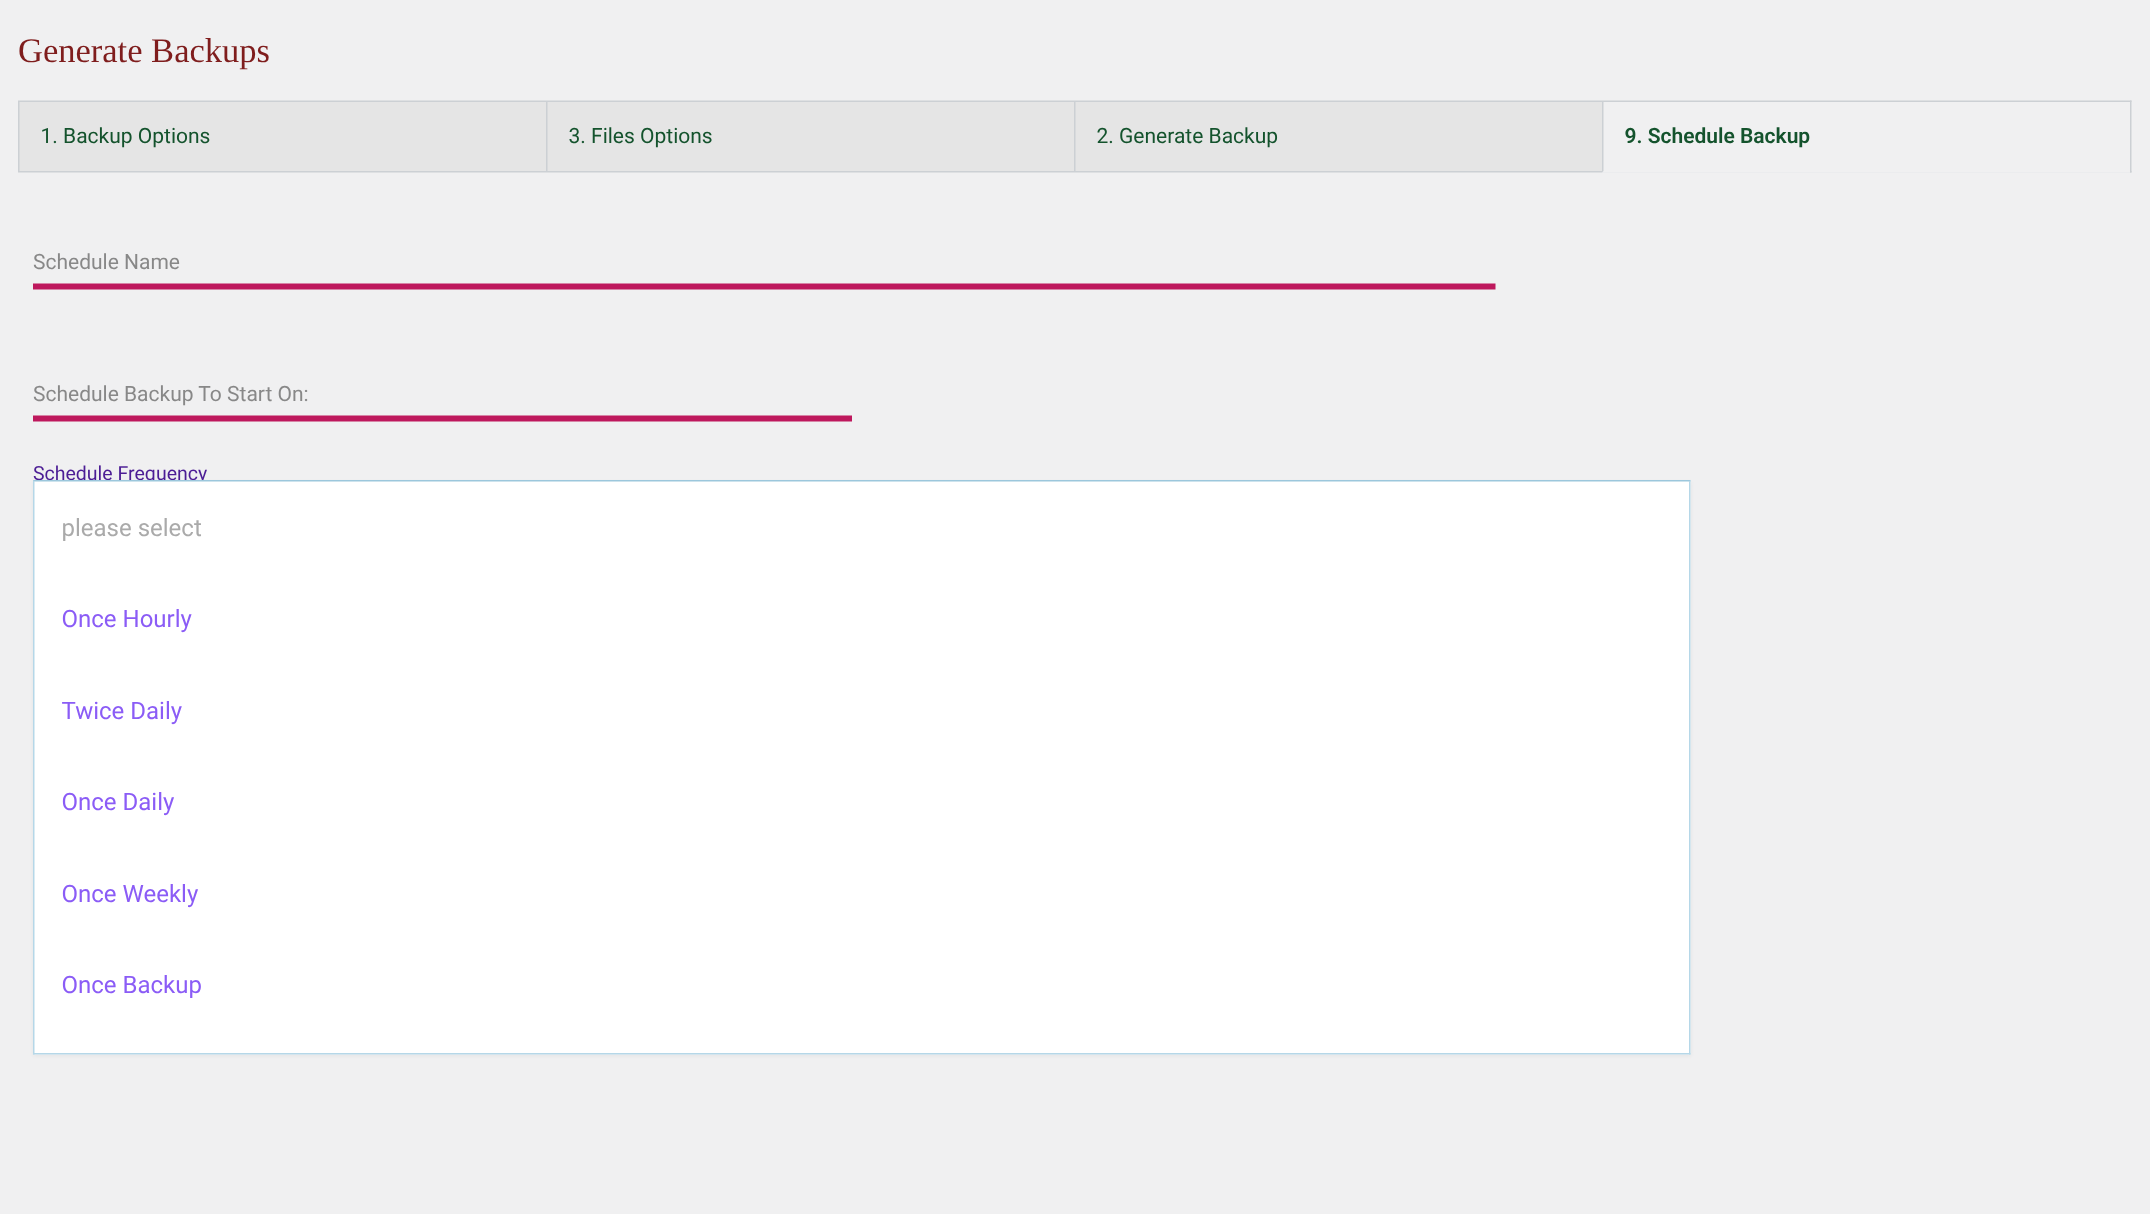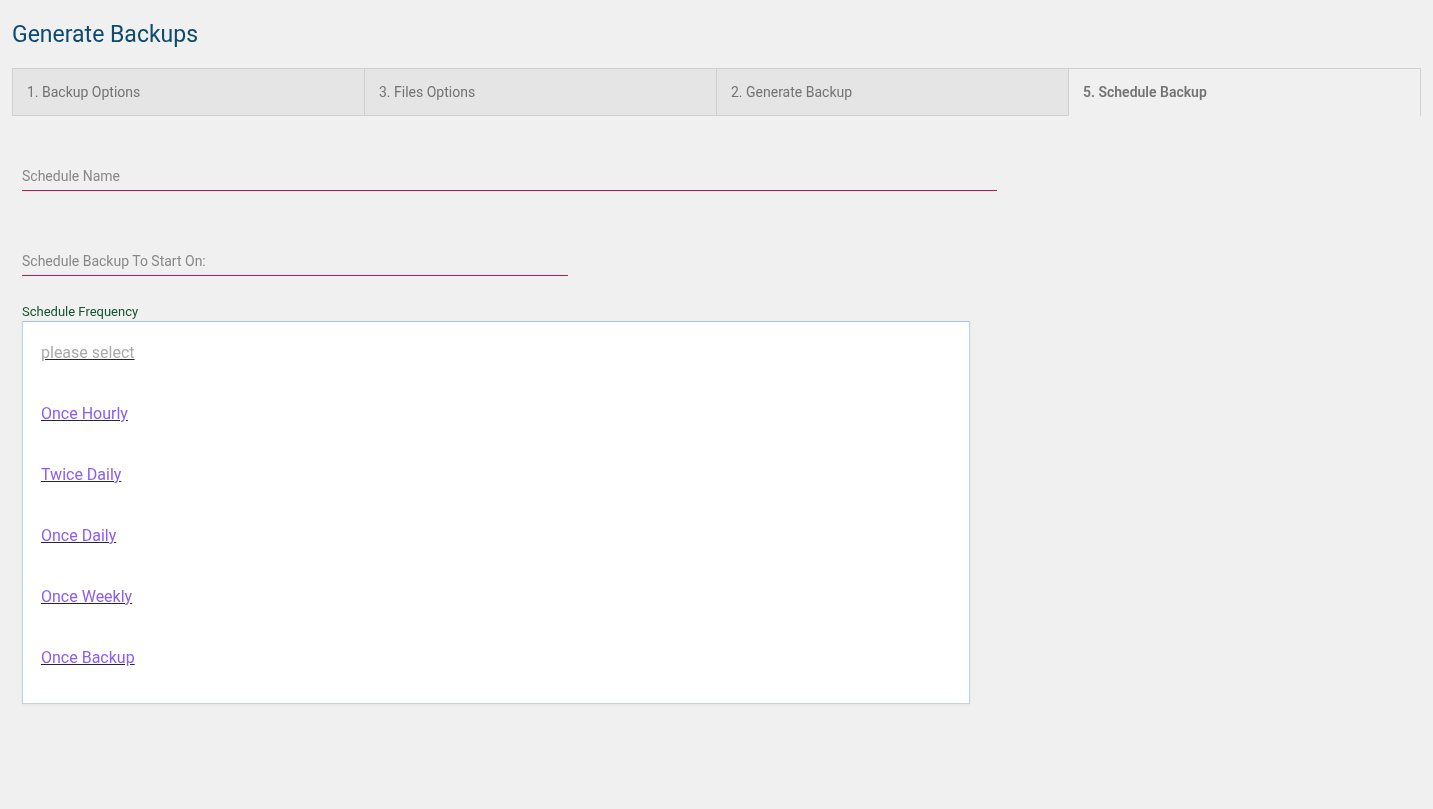--- a/index.html
+++ b/index.html
@@ -14,37 +14,38 @@
       width: 1433px;
       height: 809px;
       overflow: hidden;
     }
     .page-container {
       padding: 12px;
     }
     .page-title {
       font-size: 23px;
       font-weight: 400;
-      color: #0c4a6e;
+      color: #7f1d1d;
       padding: 9px 0 4px 0;
+      font-family: Liberation Serif, serif;
     }
     .tabs-row {
       display: flex;
       margin-top: 16px;
       border-top: 1px solid #ccd0d4;
       border-right: 1px solid #ccd0d4;
       border-bottom: 1px solid #ccd0d4;
     }
     .tab {
       flex: 1;
       background: #e5e5e5;
       border-left: 1px solid #ccd0d4;
       padding: 15px 14px;
       font-size: 14px;
-      color: #737373;
+      color: #14532d;
       cursor: pointer;
       white-space: nowrap;
       overflow: hidden;
     }
     .tab.active {
       background: #f0f0f1;
       border-bottom: 1px solid #f0f0f1;
       margin-bottom: -1px;
       font-weight: 600;
     }
@@ -67,48 +68,47 @@
     }
     .field-half {
       width: 546px;
     }
     .field-small {
       width: 405px;
     }
     .field-input {
       border: none;
       background: transparent;
-      border-bottom: 1px solid #be185d;
+      border-bottom: 4px solid #be185d;
       font-size: 14px;
       padding: 4px 0 6px 0;
       color: #444;
       outline: none;
       font-family: inherit;
     }
     .field-input::placeholder {
       color: #888;
       font-size: 14px;
     }
     .field-label-above {
       font-size: 13px;
-      color: #14532d;
+      color: #4c1d95;
       margin-bottom: 9px;
     }
     .dropdown-panel {
       position: absolute;
       left: 10px;
       top: 157px;
-      width: 948px;
+      width: 1105px;
       background: #ffffff;
       border: 1px solid #b5d7e8;
       border-top: 1px solid #9cc7dc;
       box-shadow: 0 1px 3px rgba(0,0,0,0.05);
       z-index: 10;
       padding-bottom: 15px;
-      text-decoration: underline;
     }
     .dropdown-item {
       padding: 21px 18px;
       font-size: 16px;
       cursor: pointer;
     }
     .dropdown-item.placeholder {
       color: #aaa;
       cursor: default;
     }
@@ -119,21 +119,21 @@
 </head>
 <body>
 
 <div class="page-container">
   <h1 class="page-title">Generate Backups</h1>
 
   <div class="tabs-row">
     <div class="tab">1. Backup Options</div>
     <div class="tab">3. Files Options</div>
     <div class="tab">2. Generate Backup</div>
-    <div class="tab active">5. Schedule Backup</div>
+    <div class="tab active">9. Schedule Backup</div>
   </div>
 
   <div class="form-area">
     <div class="form-row">
       <div class="field-wrap field-full">
         <input type="text" class="field-input" placeholder="Schedule Name" style="">
       </div>
     </div>
 
     <div class="form-row" style="margin-bottom: 28px;">

